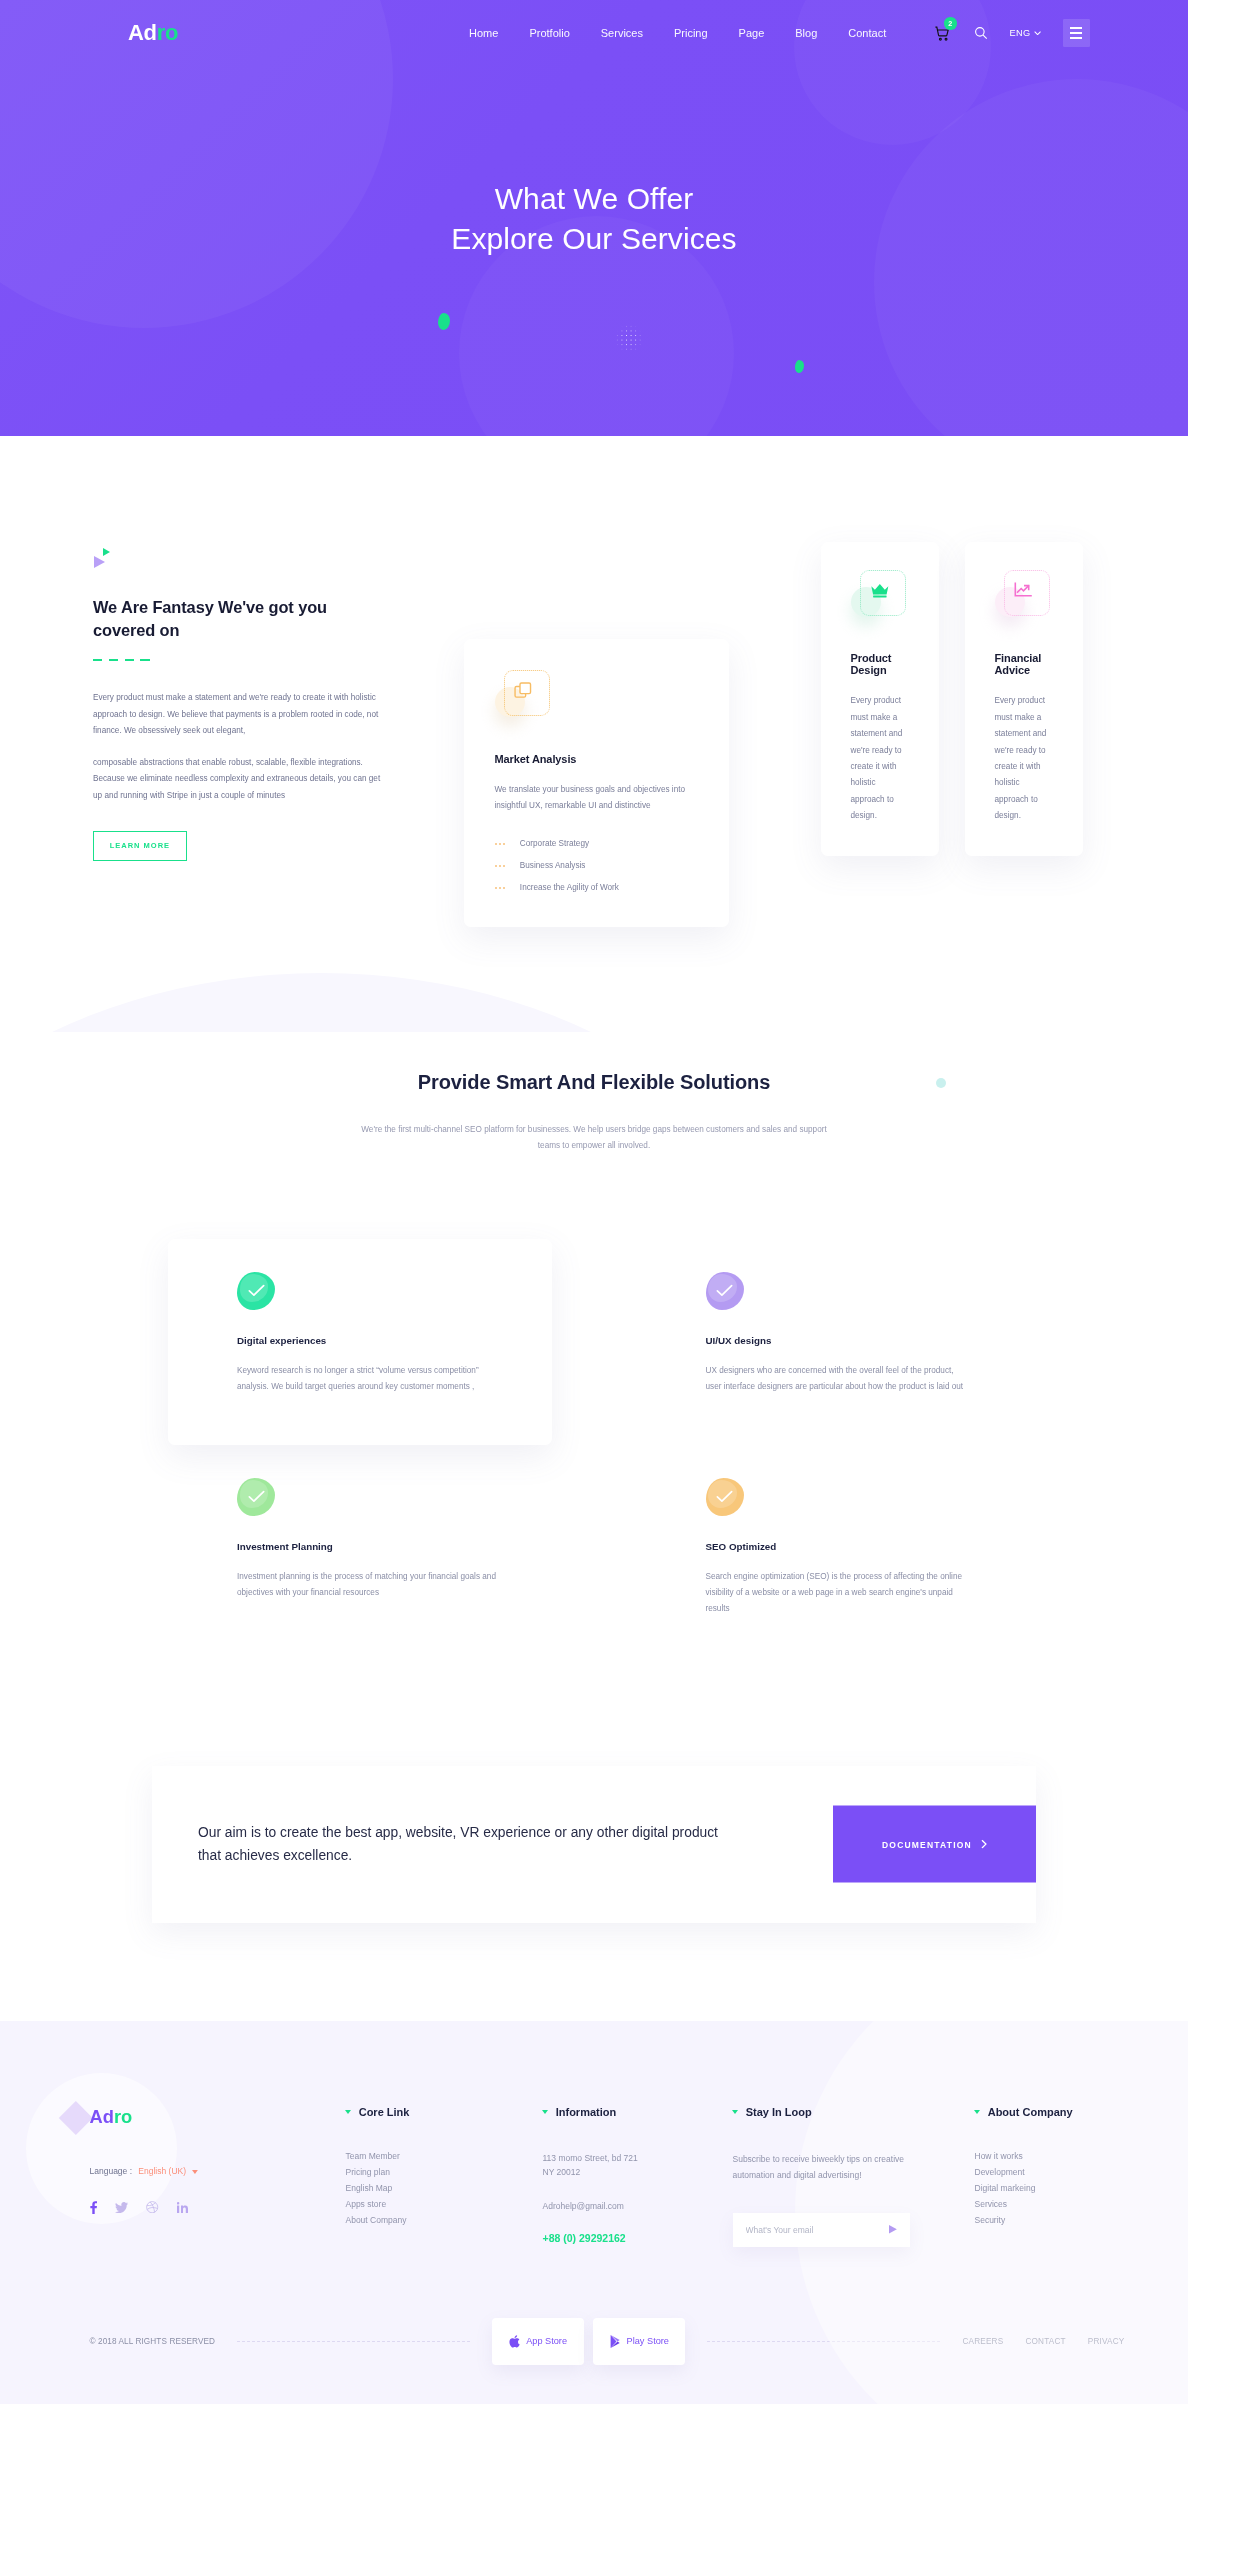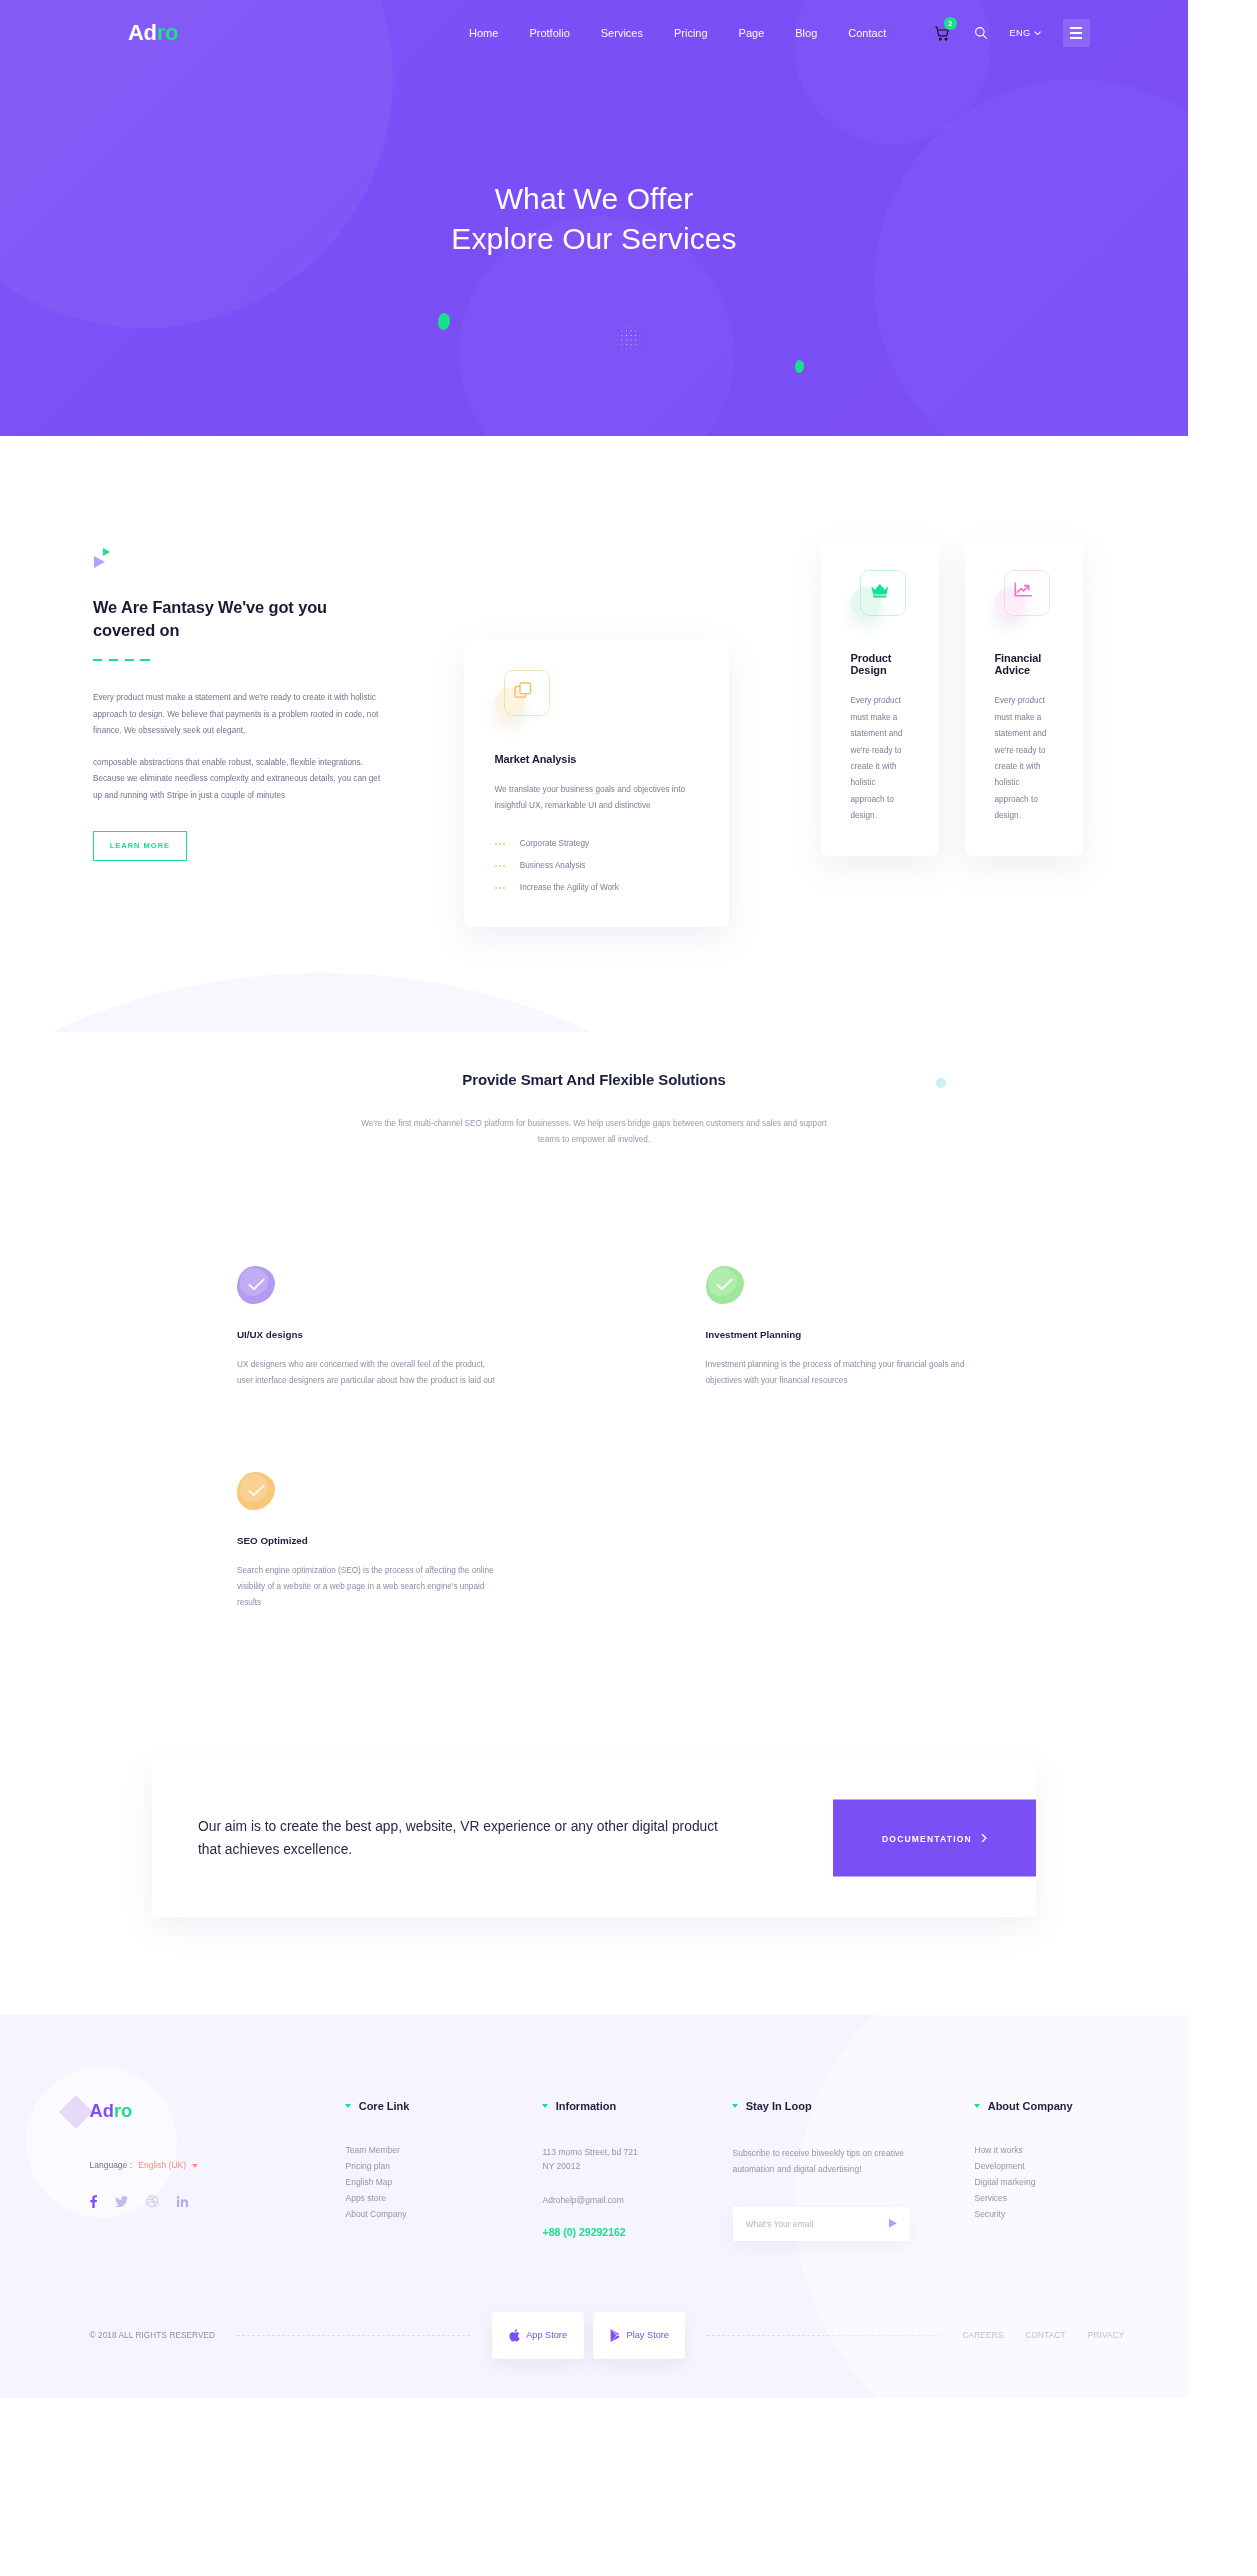--- a/index.html
+++ b/index.html
@@ -137,21 +137,21 @@
   .feat-dots { display: flex; gap: 1.6px; }
   .feat-dots i { width: 2.6px; height: 2.6px; border-radius: 50%; background: #f7c07a; display: block; }
   .feat-label { font-size: 8.2px; color: #7a7e99; }
 
   .col-right { width: 262px; margin-left: 92px; margin-top: 14.4px; display: flex; flex-direction: row; gap: 26px; }
   .card-right { padding: 27.5px 30px 31px; }
 
   
   .sec-solutions { position: relative; padding: 39px 0 79px; background: #fff; }
   .sec-head { text-align: center; position: relative; }
-  .sec-h2 { font-size: 15px; font-weight: 700; color: #1c2140; letter-spacing: -0.1px; }
+  .sec-h2 { font-size: 20px; font-weight: 700; color: #1c2140; letter-spacing: -0.1px; }
   .sec-sub { margin: 27.5px auto 0; width: 472px; font-size: 8.2px; line-height: 1.95; color: #9699b0; }
   .blue-dot {
     position: absolute; right: 242px; top: 6.6px;
     width: 10.5px; height: 10.5px; border-radius: 50%; background: #c9f0ee;
   }
   .sol-grid {
     width: 852px; margin: 85px auto 0;
     display: grid; grid-template-columns: 1fr 1fr; gap: 0 85px;
   }
   .sol-card { padding: 33px 49px 49px 69px; border-radius: 6.6px; }
@@ -425,20 +425,29 @@
   </section>
 
   <section class="sec-solutions">
     <div class="sec-head">
       <h2 class="sec-h2">Provide Smart And Flexible Solutions</h2>
       <span class="blue-dot"></span>
       <p class="sec-sub">We're the first multi-channel SEO platform for businesses. We help users bridge gaps between customers and sales and support teams to empower all involved.</p>
     </div>
 
     <div class="sol-grid">
+      <div class="sol-card elevated">
+        <div class="blob-icon" style="background:#2ae4a4">
+          <svg width="17" height="13" viewBox="0 0 26 20" fill="none" stroke="#fff" stroke-width="2.6" stroke-linecap="round" stroke-linejoin="round">
+              <path d="M2 10.5 9 17 24 2.5"></path>
+            </svg>
+        </div>
+        <h3 class="sol-h3">Digital experiences</h3>
+        <p class="sol-p">Keyword research is no longer a strict “volume versus competition” analysis. We build target queries around key customer moments ,</p>
+      </div>
 
       <div class="sol-card">
         <div class="blob-icon" style="background:#b49bf2">
           <svg width="17" height="13" viewBox="0 0 26 20" fill="none" stroke="#fff" stroke-width="2.6" stroke-linecap="round" stroke-linejoin="round">
               <path d="M2 10.5 9 17 24 2.5"></path>
             </svg>
         </div>
         <h3 class="sol-h3">UI/UX designs</h3>
         <p class="sol-p"> UX designers who are concerned with the overall feel of the product, user interface designers are particular about how the product is laid out</p>
       </div>

